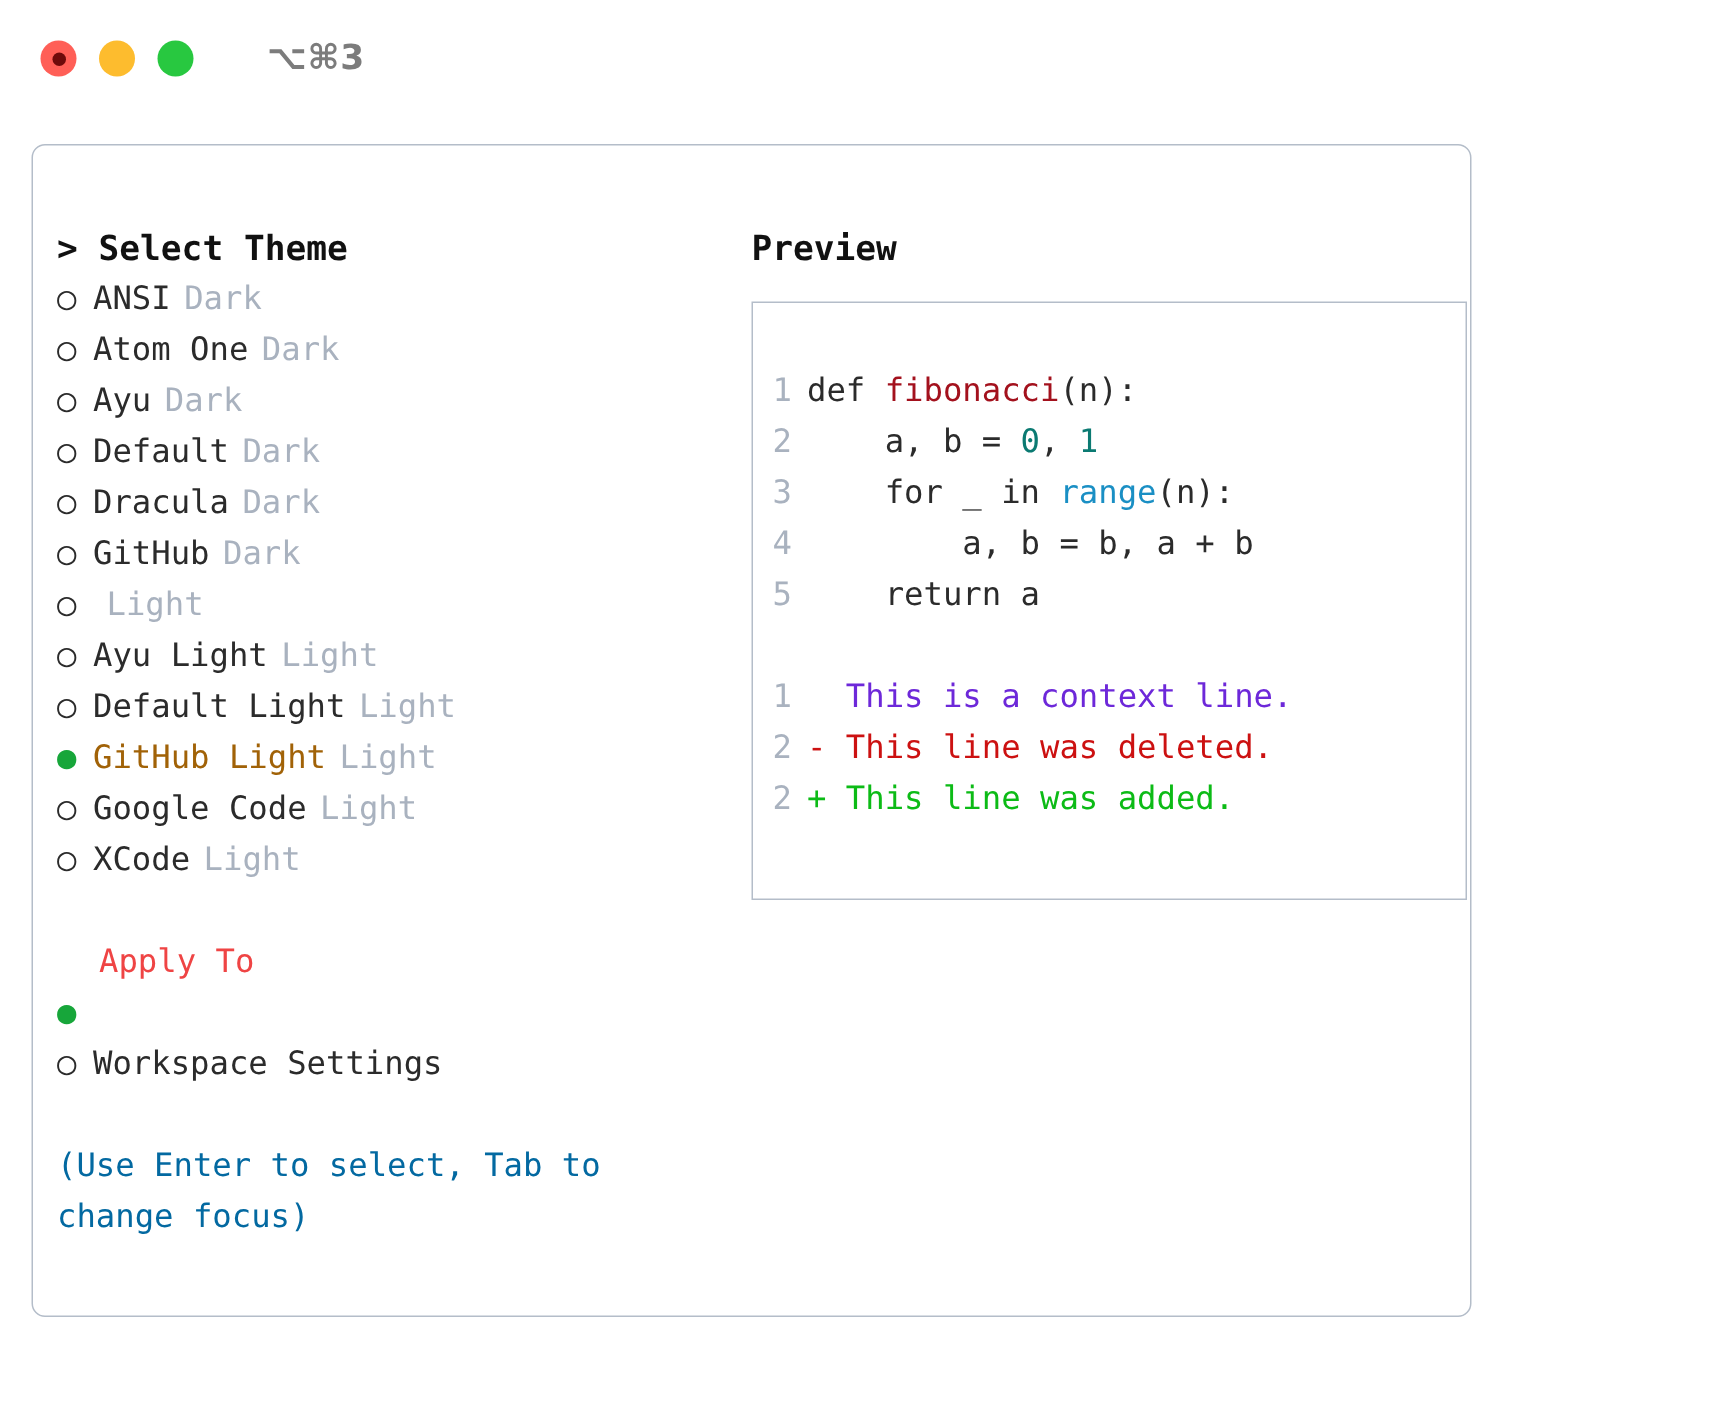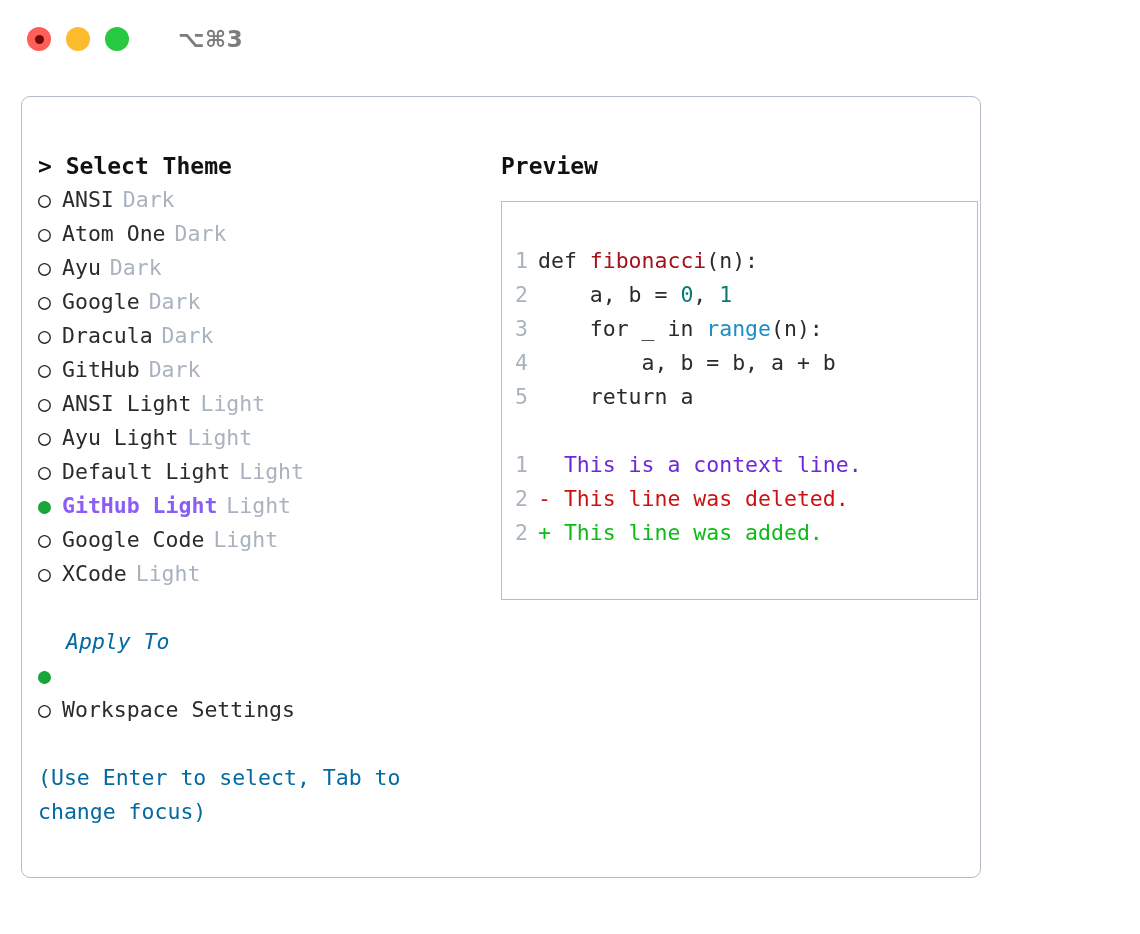--- a/index.html
+++ b/index.html
@@ -113,35 +113,34 @@
   .bullet {
     width: 24px;
     flex: 0 0 24px;
     display: inline-block;
     text-align: left;
     font-size: 21.5px;
     color: #2b2b2b;
   }
   .bullet.sel { color: #17a63a; }
   .opt-label { color: #2b2b2b; }
-  .opt-row.selected .opt-label { color: #8b5cf6; font-weight: bold; }
+  .opt-row.selected .opt-label { color: #a16207; }
   .opt-tag {
     color: #a9b2bf;
     margin-left: 9px;
   }
 
   .apply-block { margin-top: 34px; }
   .apply-head {
     font-size: 21.5px;
-    color: #0369a1;
+    color: #ef4444;
     line-height: 34px;
     height: 34px;
     padding-left: 28px;
     white-space: pre;
-    font-style: italic;
   }
 
   .hint {
     margin-top: 34px;
     font-size: 21.5px;
     line-height: 34px;
     color: #0369a1;
     width: 400px;
     white-space: pre-wrap;
   }
@@ -204,24 +203,24 @@
 
   <div class="panel">
     <div class="columns">
 
       <div class="left-col">
         <div class="section-title">&gt; Select Theme</div>
         <div class="theme-list" id="theme-list">
             <div class="opt-row"><span class="bullet">○</span><span class="opt-label">ANSI</span><span class="opt-tag">Dark</span></div>
             <div class="opt-row"><span class="bullet">○</span><span class="opt-label">Atom One</span><span class="opt-tag">Dark</span></div>
             <div class="opt-row"><span class="bullet">○</span><span class="opt-label">Ayu</span><span class="opt-tag">Dark</span></div>
-            <div class="opt-row"><span class="bullet">○</span><span class="opt-label">Google</span><span class="opt-tag">Dark</span></div>
+            <div class="opt-row"><span class="bullet">○</span><span class="opt-label">Default</span><span class="opt-tag">Dark</span></div>
             <div class="opt-row"><span class="bullet">○</span><span class="opt-label">Dracula</span><span class="opt-tag">Dark</span></div>
             <div class="opt-row"><span class="bullet">○</span><span class="opt-label">GitHub</span><span class="opt-tag">Dark</span></div>
-            <div class="opt-row"><span class="bullet">○</span><span class="opt-label">ANSI Light</span><span class="opt-tag">Light</span></div>
+            <div class="opt-row"><span class="bullet">○</span><span class="opt-tag">Light</span></div>
             <div class="opt-row"><span class="bullet">○</span><span class="opt-label">Ayu Light</span><span class="opt-tag">Light</span></div>
             <div class="opt-row"><span class="bullet">○</span><span class="opt-label">Default Light</span><span class="opt-tag">Light</span></div>
             <div class="opt-row selected"><span class="bullet sel">●</span><span class="opt-label">GitHub Light</span><span class="opt-tag">Light</span></div>
             <div class="opt-row"><span class="bullet">○</span><span class="opt-label">Google Code</span><span class="opt-tag">Light</span></div>
             <div class="opt-row"><span class="bullet">○</span><span class="opt-label">XCode</span><span class="opt-tag">Light</span></div>
           </div>
 
         <div class="apply-block">
           <div class="apply-head">Apply To</div>
           <div id="apply-list">

